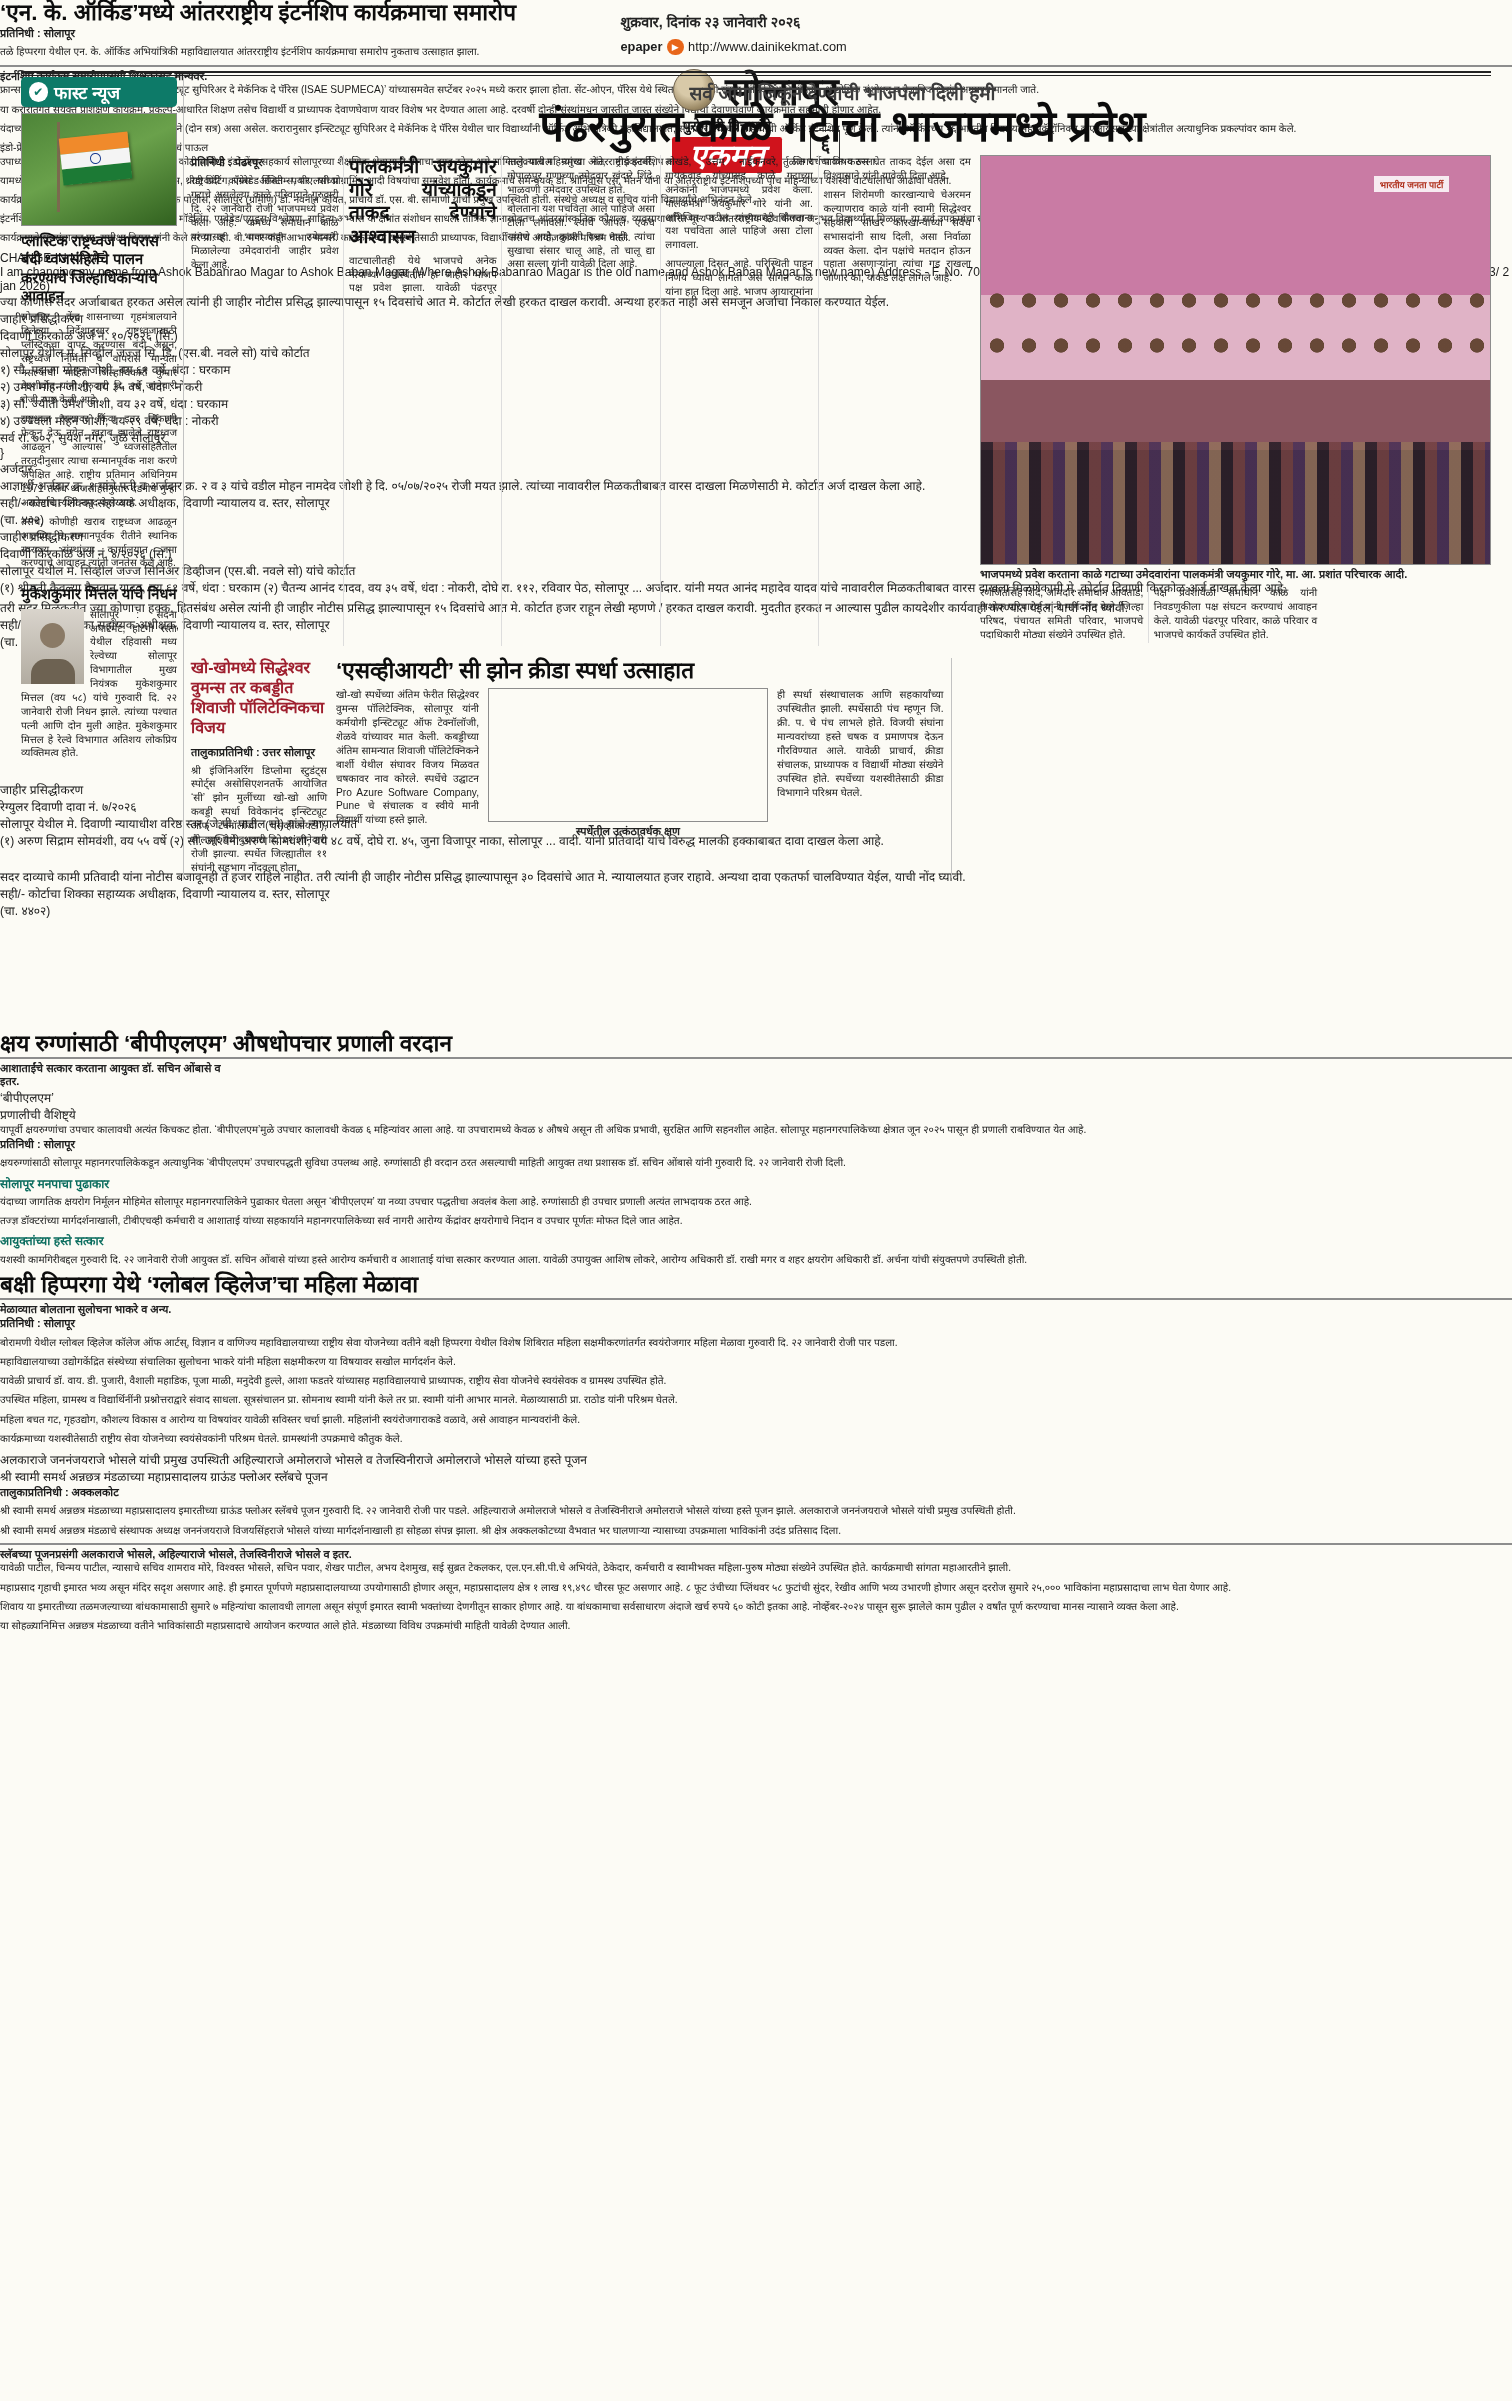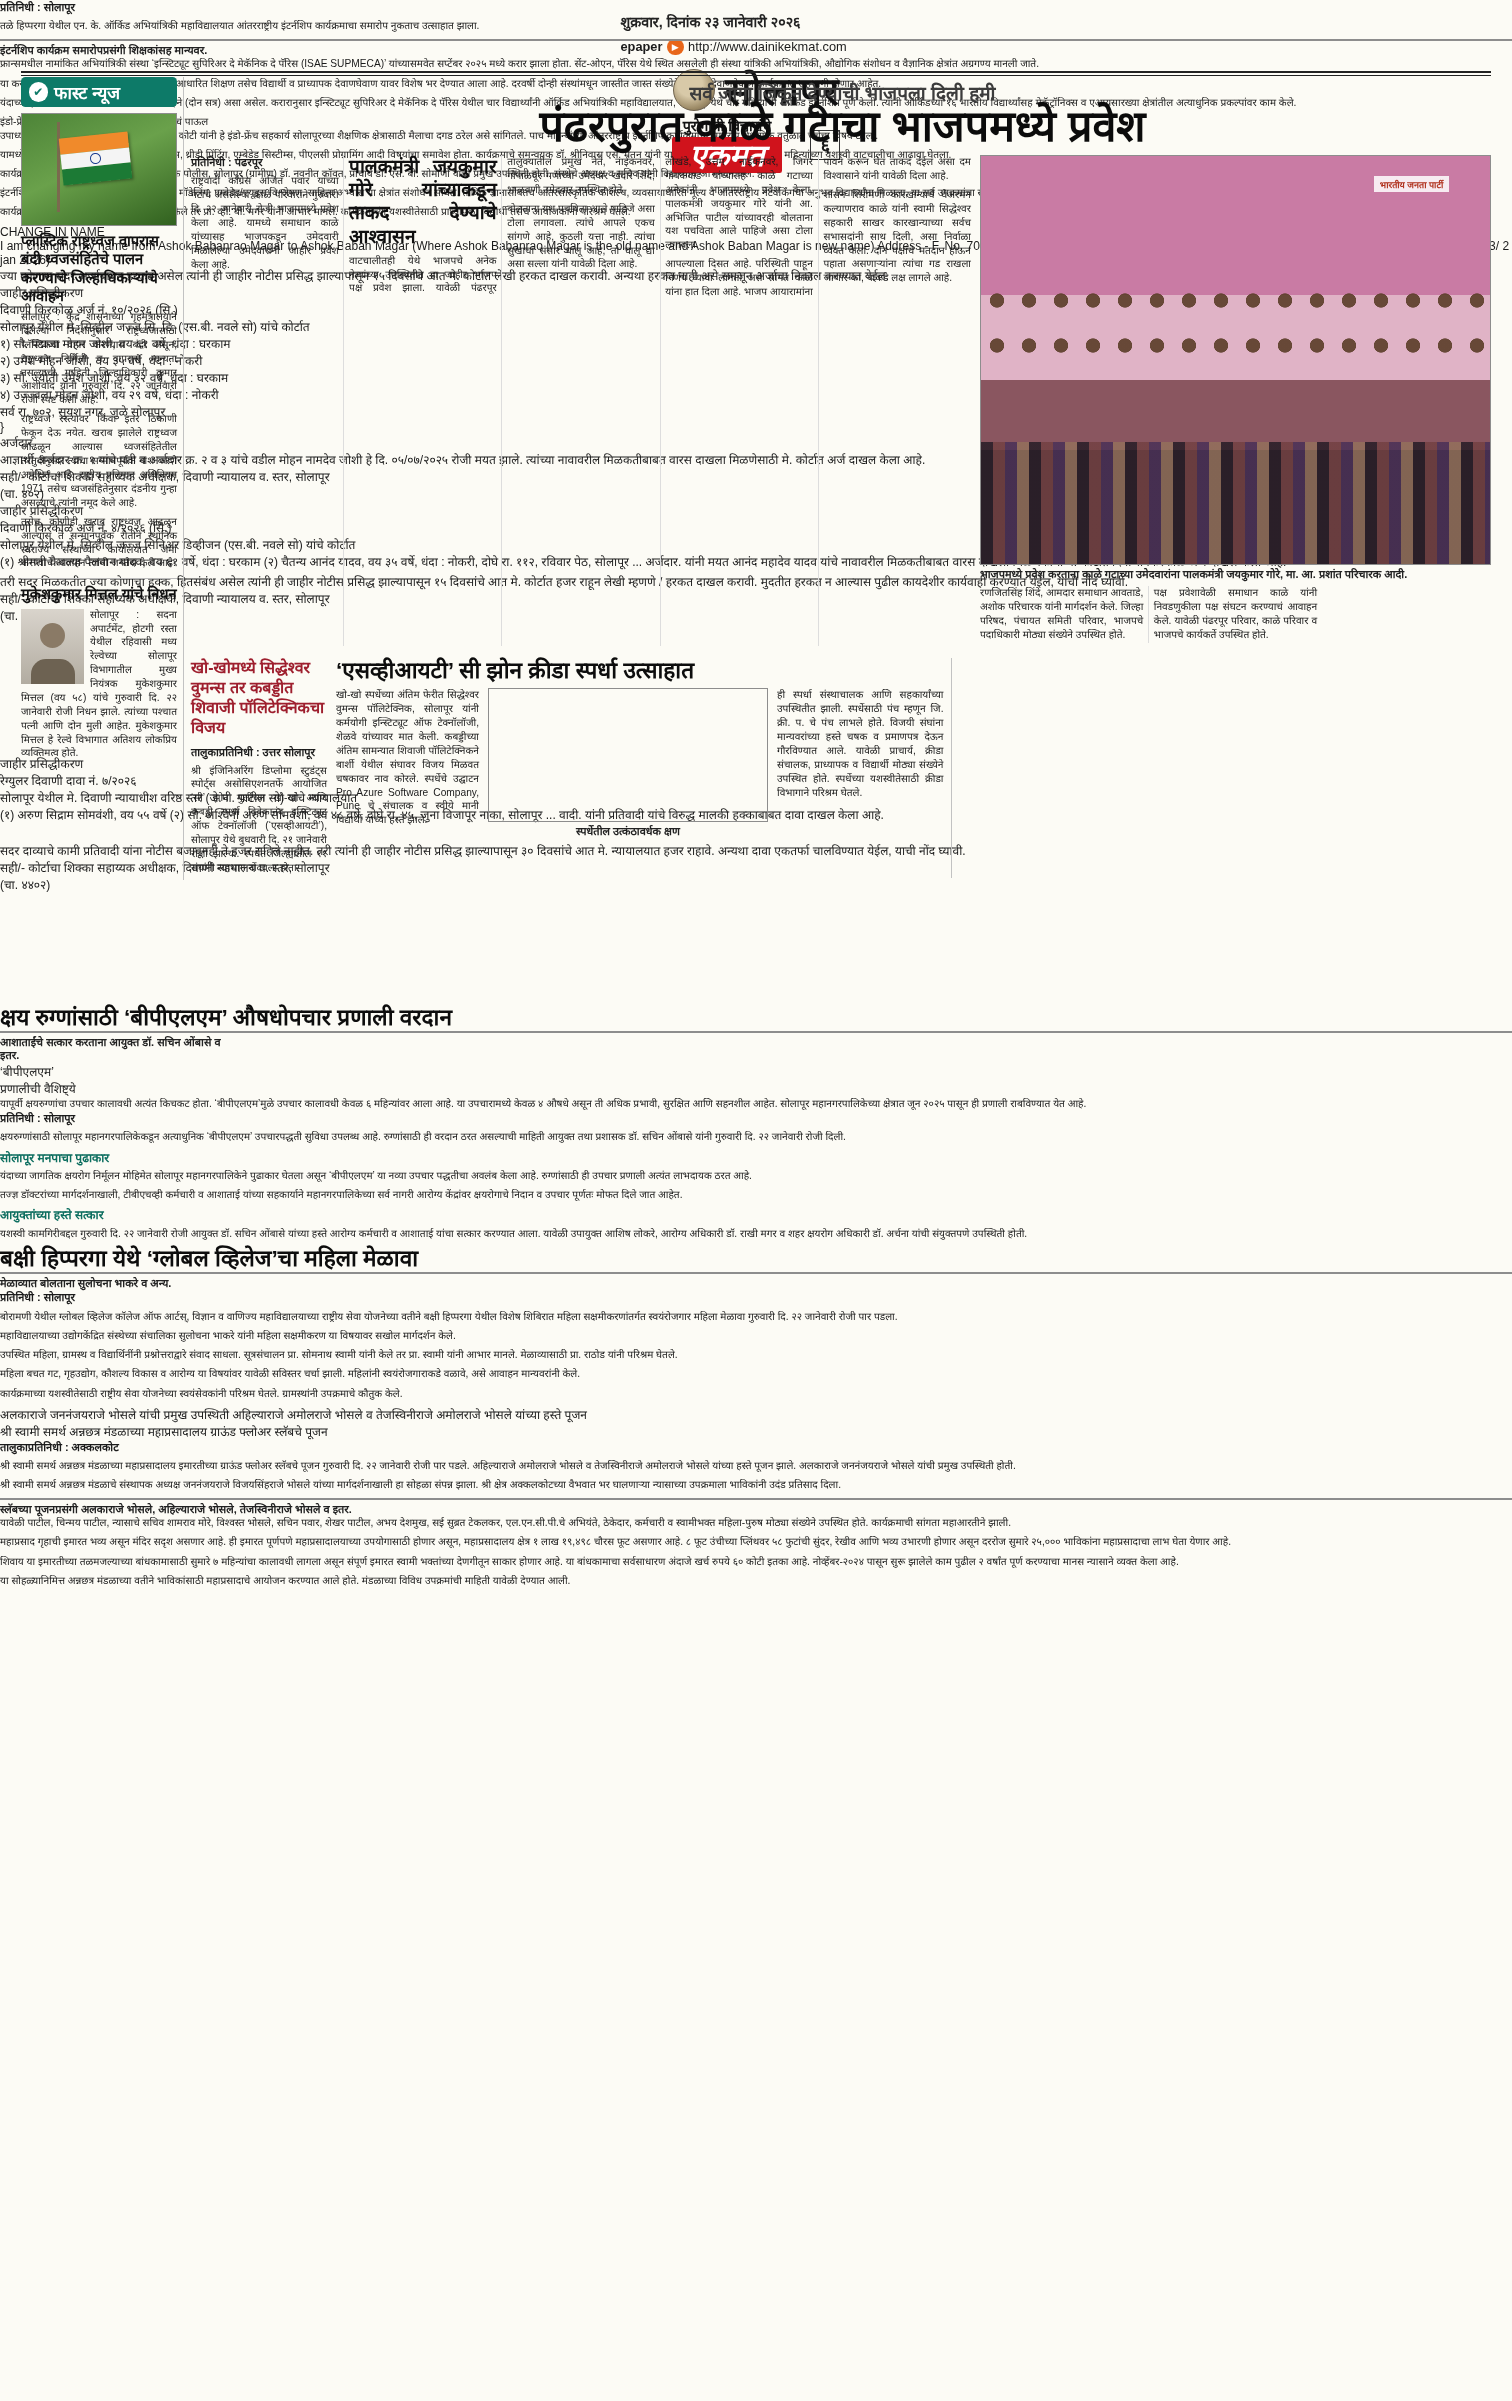--- a/index.html
+++ b/index.html
@@ -255,20 +255,21 @@
           <div class="caption" style="text-align:center">स्पर्धेतील उत्कंठावर्धक क्षण</div>
         </div>
         <div class="svit-colB bodytext">
           <p>ही स्पर्धा संस्थाचालक आणि सहकार्यांच्या उपस्थितीत झाली. स्पर्धेसाठी पंच म्हणून जि. क्री. प. चे पंच लाभले होते. विजयी संघांना मान्यवरांच्या हस्ते चषक व प्रमाणपत्र देऊन गौरविण्यात आले. यावेळी प्राचार्य, क्रीडा संचालक, प्राध्यापक व विद्यार्थी मोठ्या संख्येने उपस्थित होते. स्पर्धेच्या यशस्वीतेसाठी क्रीडा विभागाने परिश्रम घेतले.</p>
         </div>
       </div>
     </div>
   </div>
 
   <div class="orchid-top">
+    <div class="h2">‘एन. के. ऑर्किड’मध्ये आंतरराष्ट्रीय इंटर्नशिप कार्यक्रमाचा समारोप</div>
     <div class="orchid-row">
       <div class="orchid-side bodytext">
         <div class="dateline">प्रतिनिधी : सोलापूर</div>
         <p>तळे हिप्परगा येथील एन. के. ऑर्किड अभियांत्रिकी महाविद्यालयात आंतरराष्ट्रीय इंटर्नशिप कार्यक्रमाचा समारोप नुकताच उत्साहात झाला.</p>
       </div>
       <div class="photo ph-orchid">
         <div class="ppl"></div>
       </div>
     </div>
     <div class="caption">इंटर्नशिप कार्यक्रम समारोपप्रसंगी शिक्षकांसह मान्यवर.</div>
@@ -395,20 +396,21 @@
         </div>
         <div class="caption" style="width:462px">मेळाव्यात बोलताना सुलोचना भाकरे व अन्य.</div>
       </div>
       <div class="gv-side bodytext">
         <div class="dateline">प्रतिनिधी : सोलापूर</div>
         <p>बोरामणी येथील ग्लोबल व्हिलेज कॉलेज ऑफ आर्टस्, विज्ञान व वाणिज्य महाविद्यालयाच्या राष्ट्रीय सेवा योजनेच्या वतीने बक्षी हिप्परगा येथील विशेष शिबिरात महिला सक्षमीकरणांतर्गत स्वयंरोजगार महिला मेळावा गुरुवारी दि. २२ जानेवारी रोजी पार पडला.</p>
         <p>महाविद्यालयाच्या उद्योगकेंद्रित संस्थेच्या संचालिका सुलोचना भाकरे यांनी महिला सक्षमीकरण या विषयावर सखोल मार्गदर्शन केले.</p>
       </div>
     </div>
     <div class="gv-bottom bodytext">
+      <p>यावेळी प्राचार्य डॉ. वाय. डी. पुजारी, वैशाली महाडिक, पूजा माळी, मनुदेवी हुल्ले, आशा फडतरे यांच्यासह महाविद्यालयाचे प्राध्यापक, राष्ट्रीय सेवा योजनेचे स्वयंसेवक व ग्रामस्थ उपस्थित होते.</p>
       <p>उपस्थित महिला, ग्रामस्थ व विद्यार्थिनींनी प्रश्नोत्तराद्वारे संवाद साधला. सूत्रसंचालन प्रा. सोमनाथ स्वामी यांनी केले तर प्रा. स्वामी यांनी आभार मानले. मेळाव्यासाठी प्रा. राठोड यांनी परिश्रम घेतले.</p>
       <p>महिला बचत गट, गृहउद्योग, कौशल्य विकास व आरोग्य या विषयांवर यावेळी सविस्तर चर्चा झाली. महिलांनी स्वयंरोजगाराकडे वळावे, असे आवाहन मान्यवरांनी केले.</p>
       <p>कार्यक्रमाच्या यशस्वीतेसाठी राष्ट्रीय सेवा योजनेच्या स्वयंसेवकांनी परिश्रम घेतले. ग्रामस्थांनी उपक्रमाचे कौतुक केले.</p>
     </div>
   </div>
   <div class="hr2"></div>
 
   <div class="banner">
     <span class="red">अलकाराजे जननंजयराजे भोसले यांची प्रमुख उपस्थिती</span>
     <span class="sq"></span>

